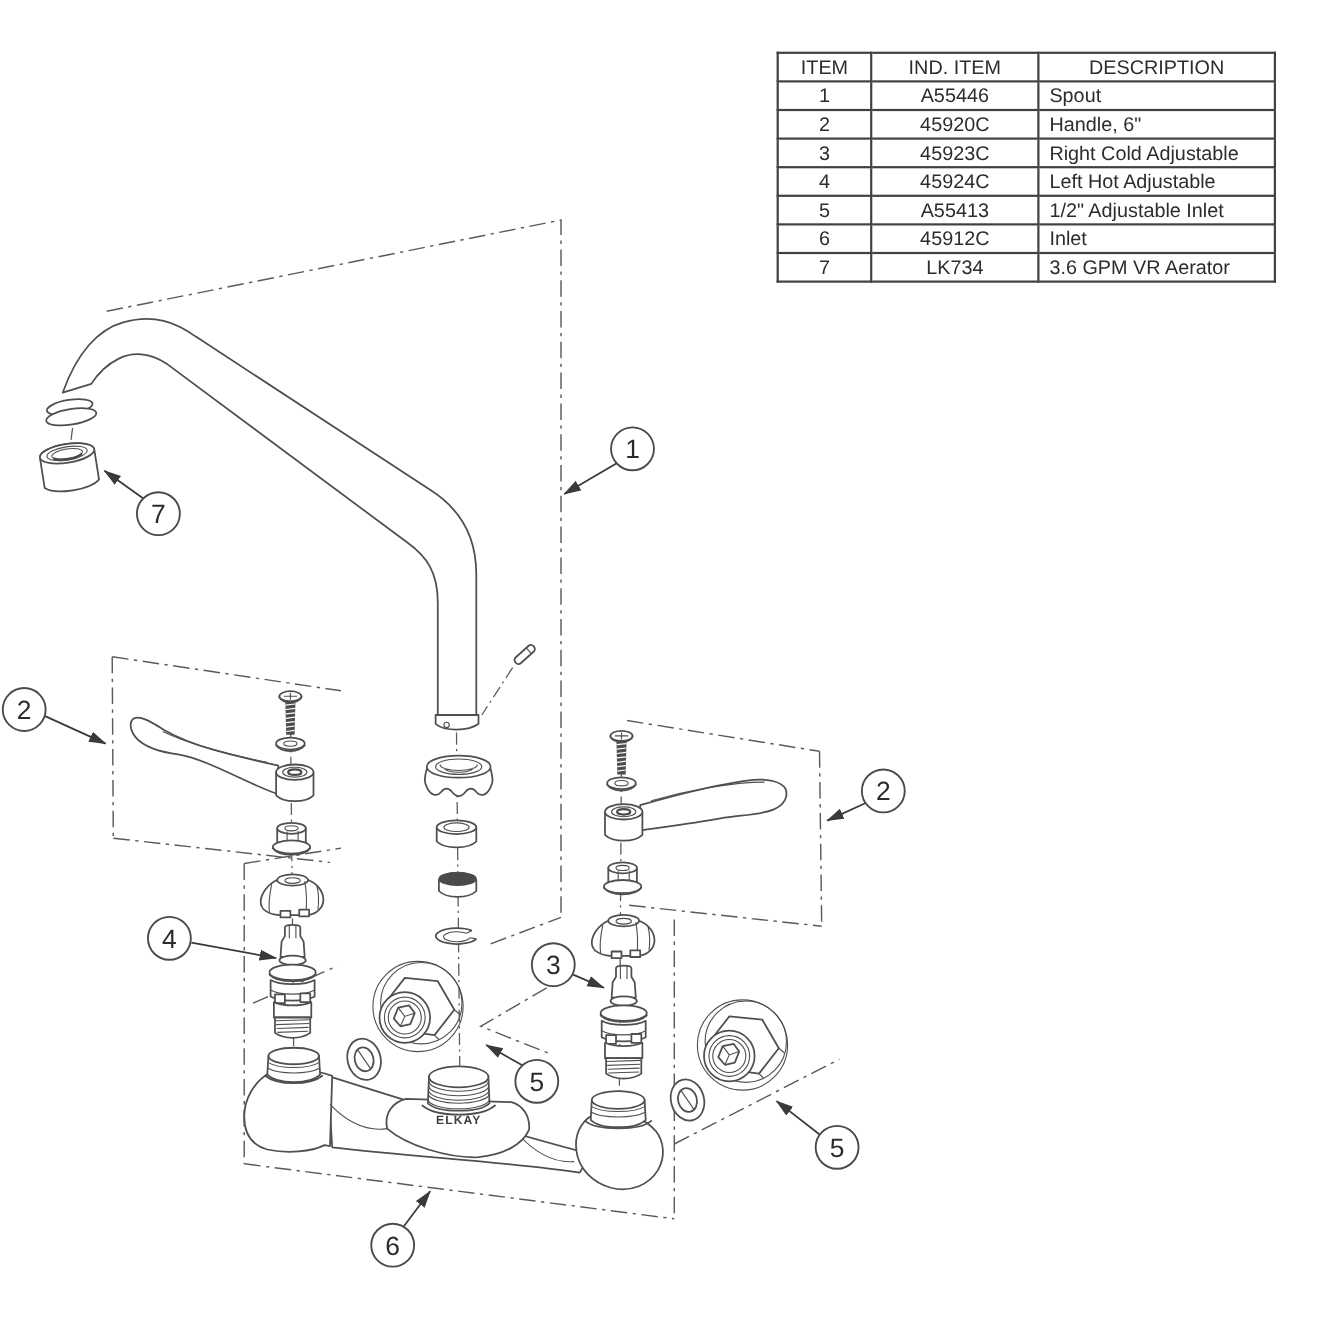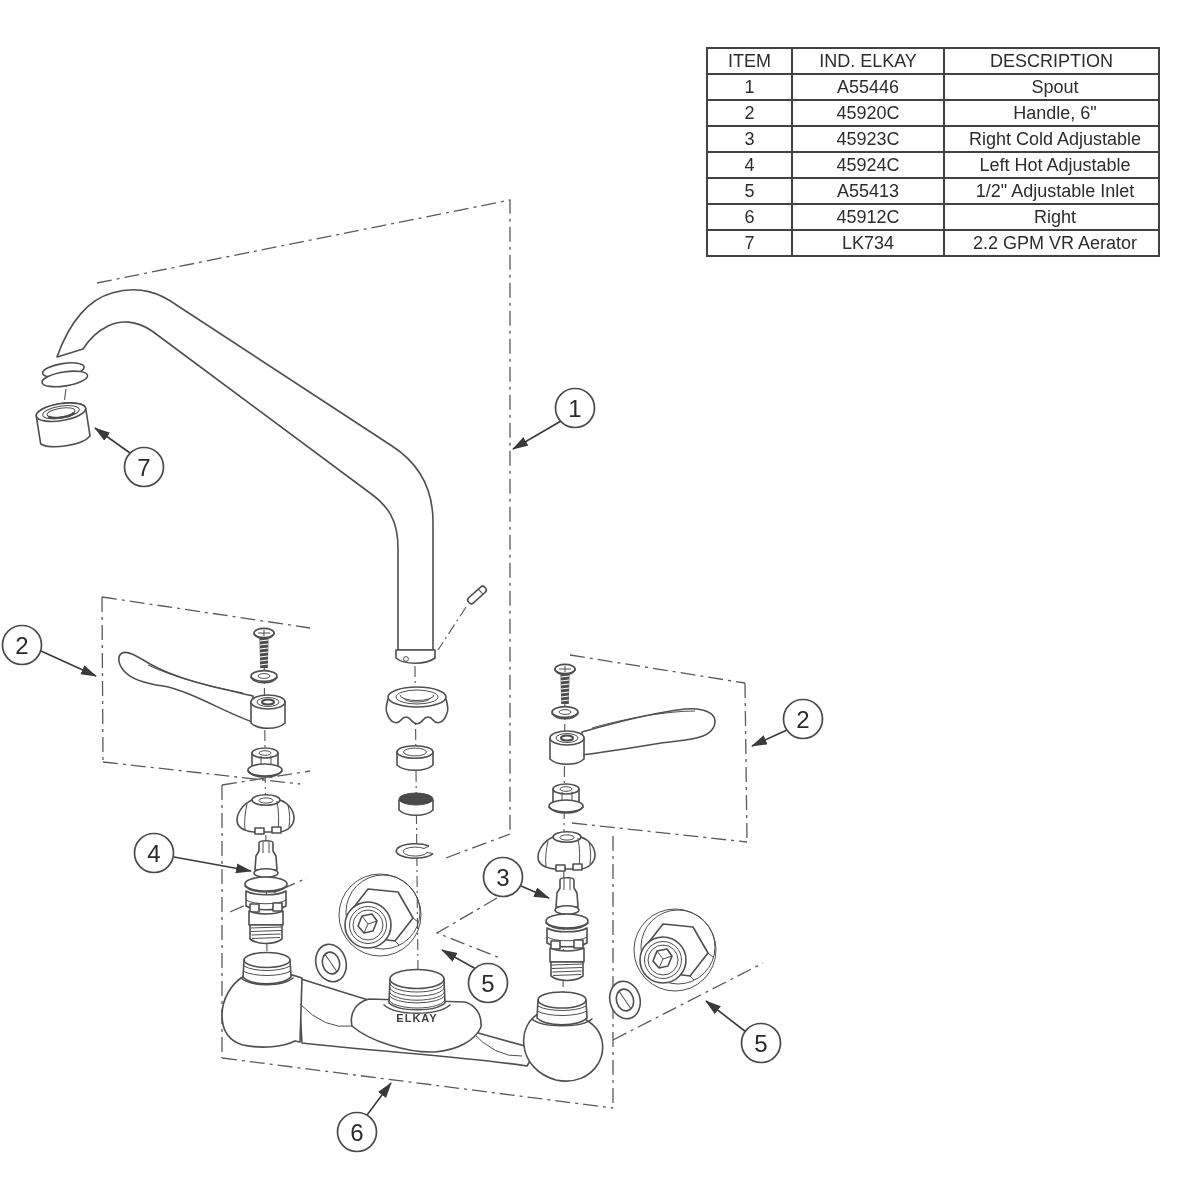--- a/index.html
+++ b/index.html
@@ -6,21 +6,21 @@
   .stage{position:relative;width:1200px;height:1200px;background:#ffffff;overflow:hidden;
          font-family:"Liberation Sans",sans-serif;}
   .stage svg{position:absolute;left:0;top:0;}
 
   
   table.parts{position:absolute;left:706px;top:47px;width:452px;border-collapse:collapse;
               table-layout:fixed;background:#fff;}
   table.parts th,table.parts td{border:2px solid #414141;height:24px;padding:0 2px;
               font-size:18px;color:#2c2c2c;text-align:center;font-weight:normal;
               white-space:nowrap;overflow:hidden;}
-  table.parts td.desc{text-align:center;padding-left:9px;}
+  table.parts td.desc{text-align:left;padding-left:9px;}
 
   
   .part{fill:#ffffff;stroke:#4f4f4f;stroke-width:1.6;stroke-linejoin:round;}
   .ln{fill:none;stroke:#4f4f4f;stroke-width:1.6;stroke-linecap:round;}
   .thin{fill:none;stroke:#4f4f4f;stroke-width:1;}
   .dash{fill:none;stroke:#5a5a5a;stroke-width:1.3;stroke-dasharray:15 5 3 5;}
   .cl{fill:none;stroke:#5a5a5a;stroke-width:1.15;stroke-dasharray:11 4 2 4;}
   .leader{fill:none;stroke:#3a3a3a;stroke-width:1.6;marker-end:url(#arrowhead);}
   .callout-circle{fill:#fff;stroke:#4a4a4a;stroke-width:1.7;}
   .callout-text{font-family:"Liberation Sans",sans-serif;font-size:24px;fill:#2b2b2b;text-anchor:middle;}
@@ -288,21 +288,21 @@
 
   <table class="parts">
     <colgroup>
         <col style="width:85px">
         <col style="width:152px">
         <col style="width:215px">
       </colgroup>
     <thead>
       <tr>
           <th>ITEM</th>
-          <th>IND. ELKAY</th>
+          <th>IND. ITEM</th>
           <th>DESCRIPTION</th>
         </tr>
     </thead>
     <tbody>
         <tr>
           <td>1</td>
           <td>A55446</td>
           <td class="desc">Spout</td>
         </tr>
         <tr>
@@ -321,23 +321,23 @@
           <td class="desc">Left Hot Adjustable</td>
         </tr>
         <tr>
           <td>5</td>
           <td>A55413</td>
           <td class="desc">1/2" Adjustable Inlet</td>
         </tr>
         <tr>
           <td>6</td>
           <td>45912C</td>
-          <td class="desc">Right</td>
+          <td class="desc">Inlet</td>
         </tr>
         <tr>
           <td>7</td>
           <td>LK734</td>
-          <td class="desc">2.2 GPM VR Aerator</td>
+          <td class="desc">3.6 GPM VR Aerator</td>
         </tr>
       </tbody>
   </table>
 
 </div>
 
 </body></html>

